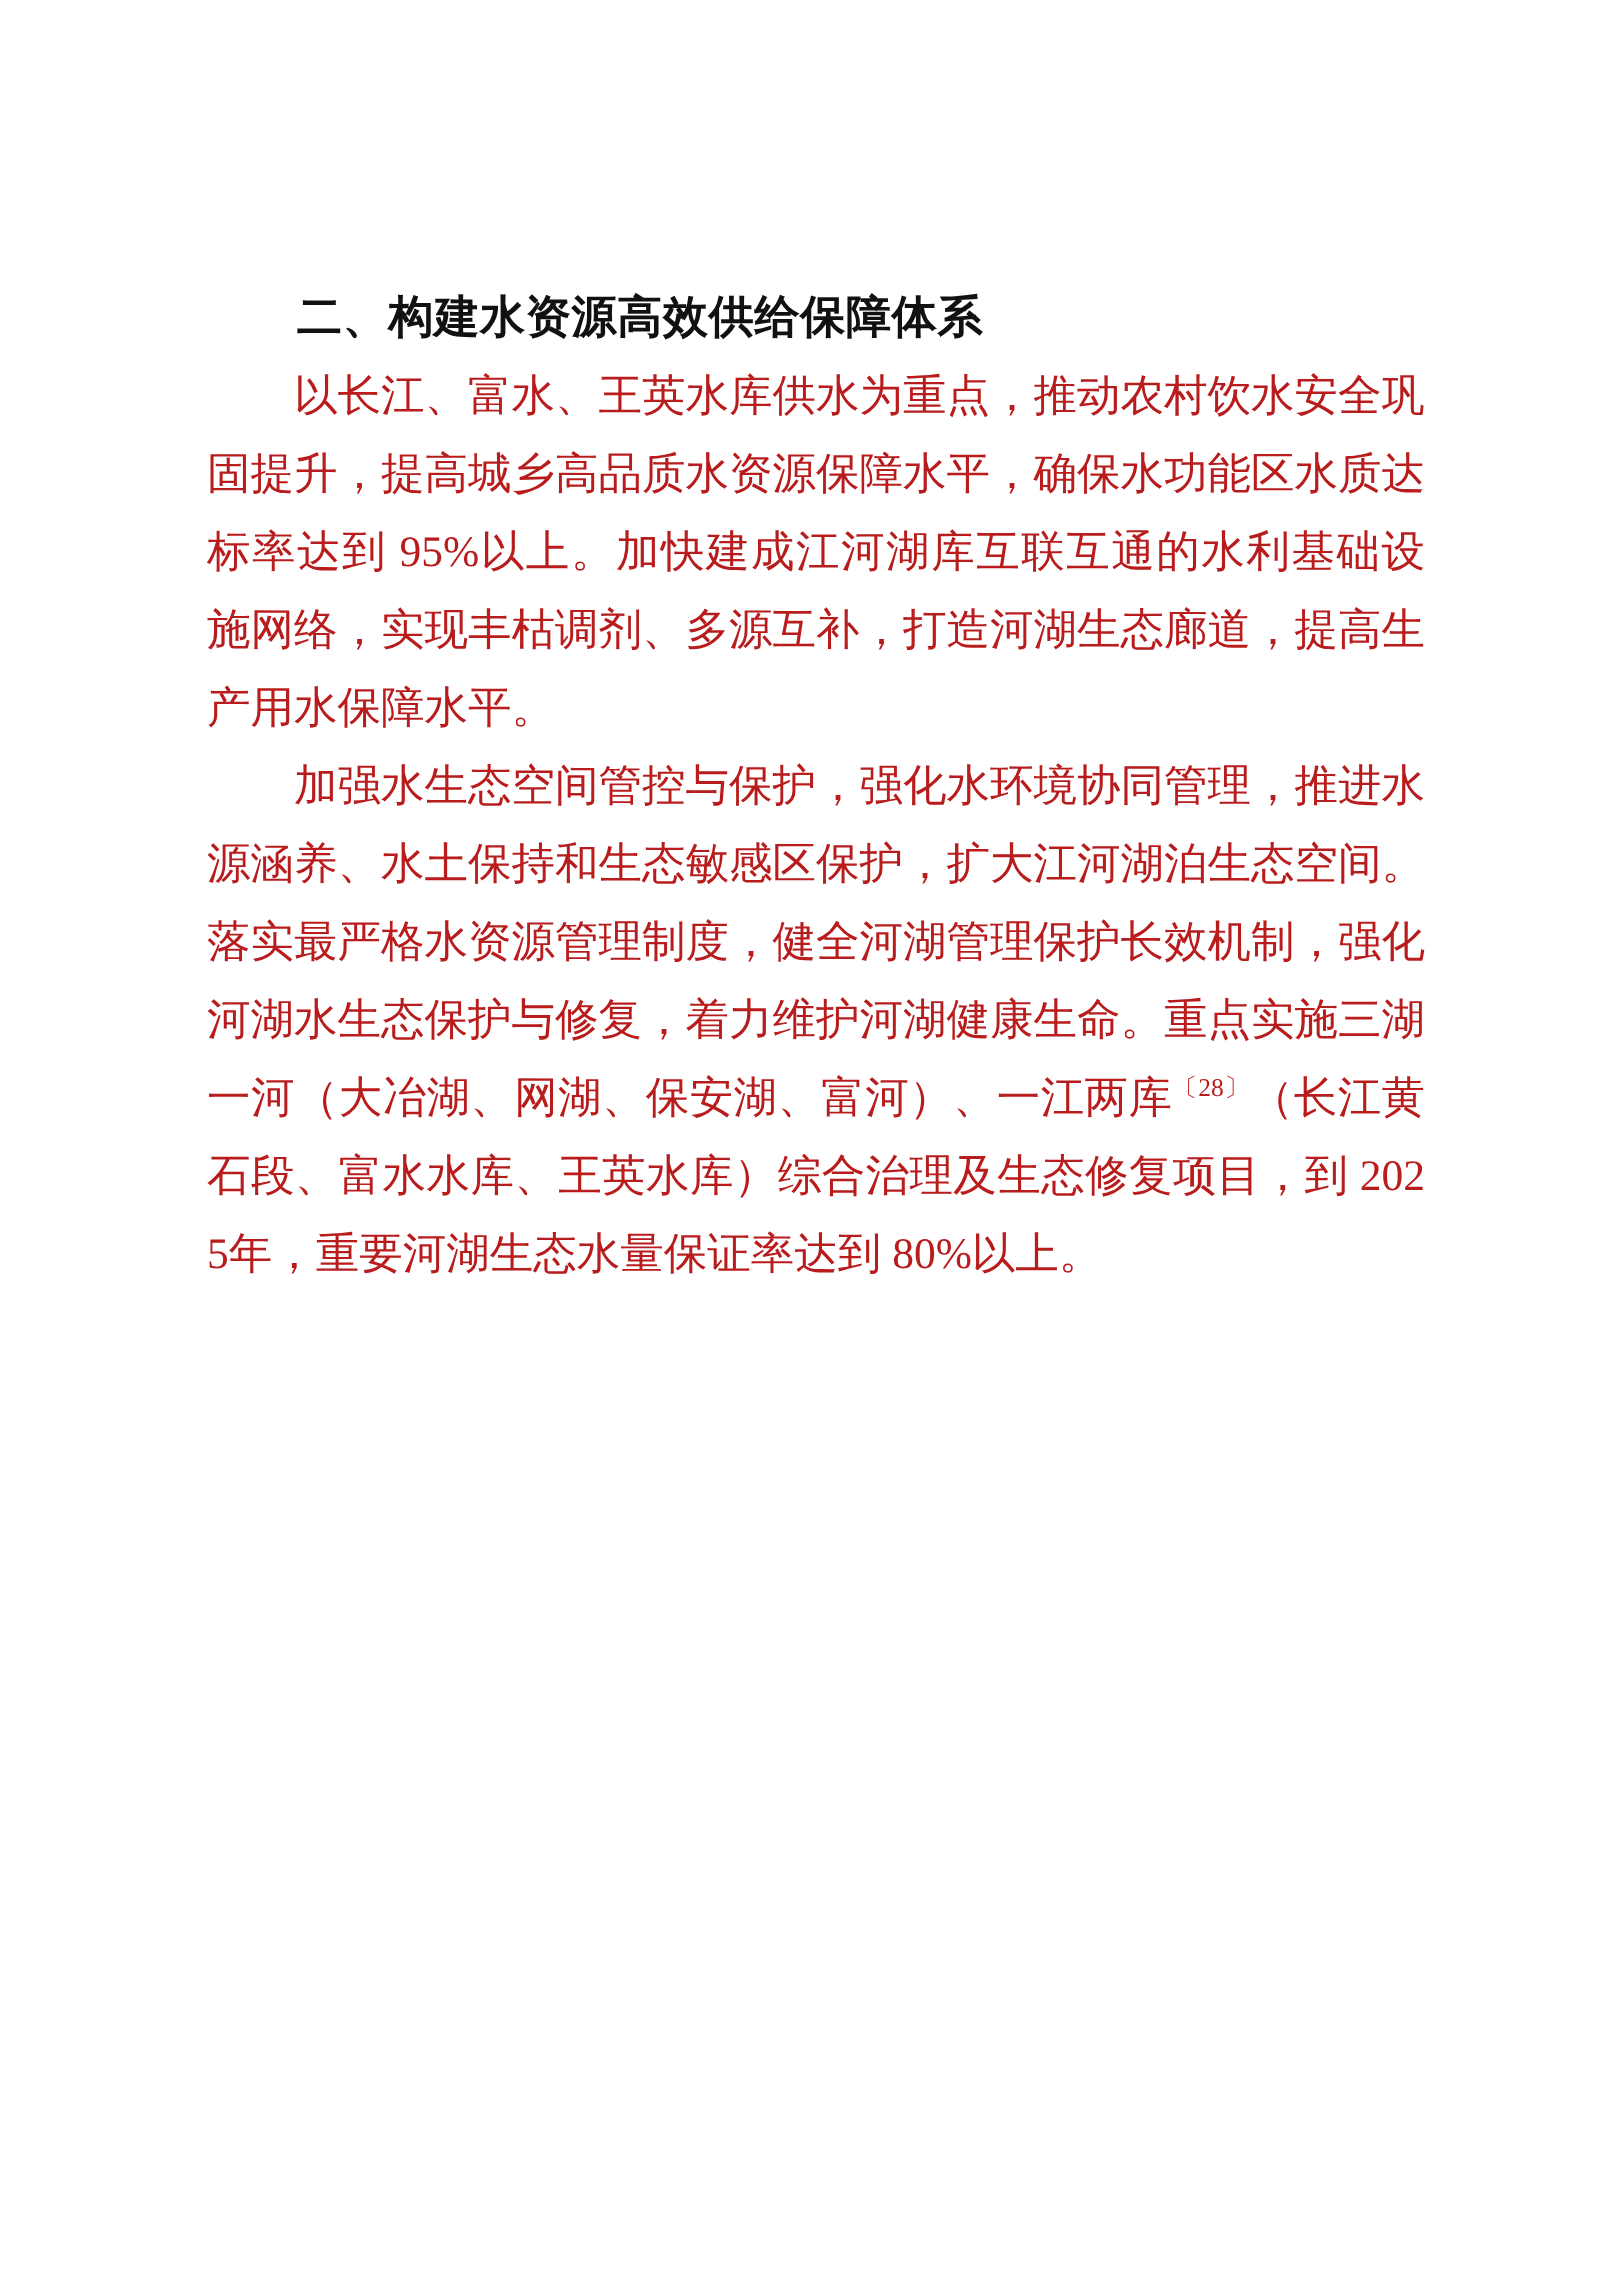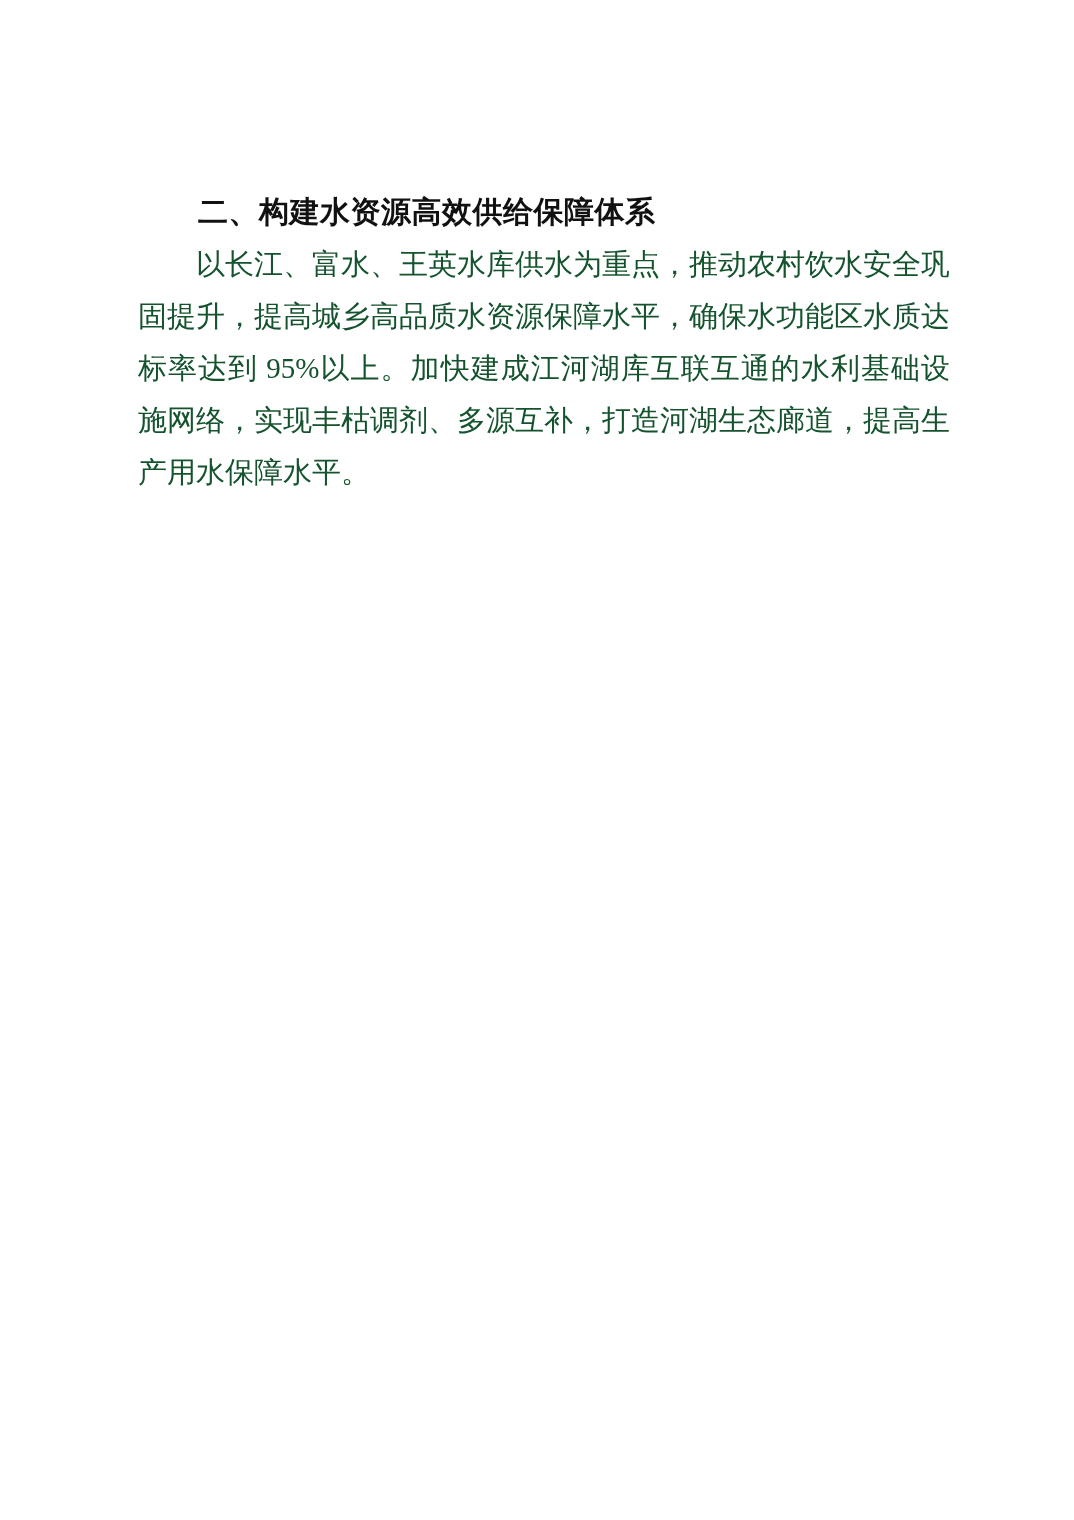--- a/index.html
+++ b/index.html
@@ -34,21 +34,21 @@
     color: #111111;
     white-space: nowrap;
   }
   .body-para {
     margin: 0;
     font-size: 29px;
     line-height: 52px;
     text-align: justify;
     text-justify: inter-ideograph;
     text-indent: 2em;
-    color: #14532d;
+    color: #b91c1c;
     word-break: break-all;
   }
   .footnote-ref {
     font-size: 17px;
     line-height: 0;
     vertical-align: super;
     letter-spacing: 0;
   }
   .page-number {
     position: absolute;
@@ -64,17 +64,18 @@
 </style>
 </head>
 <body>
 
 <div class="page">
   <div class="content">
 
     <h2 class="section-heading">二、构建水资源高效供给保障体系</h2>
     <p class="body-para">以长江、富水、王英水库供水为重点，推动农村饮水安全巩固提升，提高城乡高品质水资源保障水平，确保水功能区水质达标率达到 95%以上。加快建成江河湖库互联互通的水利基础设施网络，实现丰枯调剂、多源互补，打造河湖生态廊道，提高生产用水保障水平。</p>
 
+    <p class="body-para"><span>加强水生态空间管控与保护，强化水环境协同管理，推进水源涵养、水土保持和生态敏感区保护，扩大江河湖泊生态空间。落实最严格水资源管理制度，健全河湖管理保护长效机制，强化河湖水生态保护与修复，着力维护河湖健康生命。重点实施三湖一河（大冶湖、网湖、保安湖、富河）、一江两库</span><sup class="footnote-ref">〔28〕</sup><span>（长江黄石段、富水水库、王英水库）综合治理及生态修复项目，到 2025年，重要河湖生态水量保证率达到 80%以上。</span></p>
 
 
   </div>
 
 </div>
 
 </body></html>

